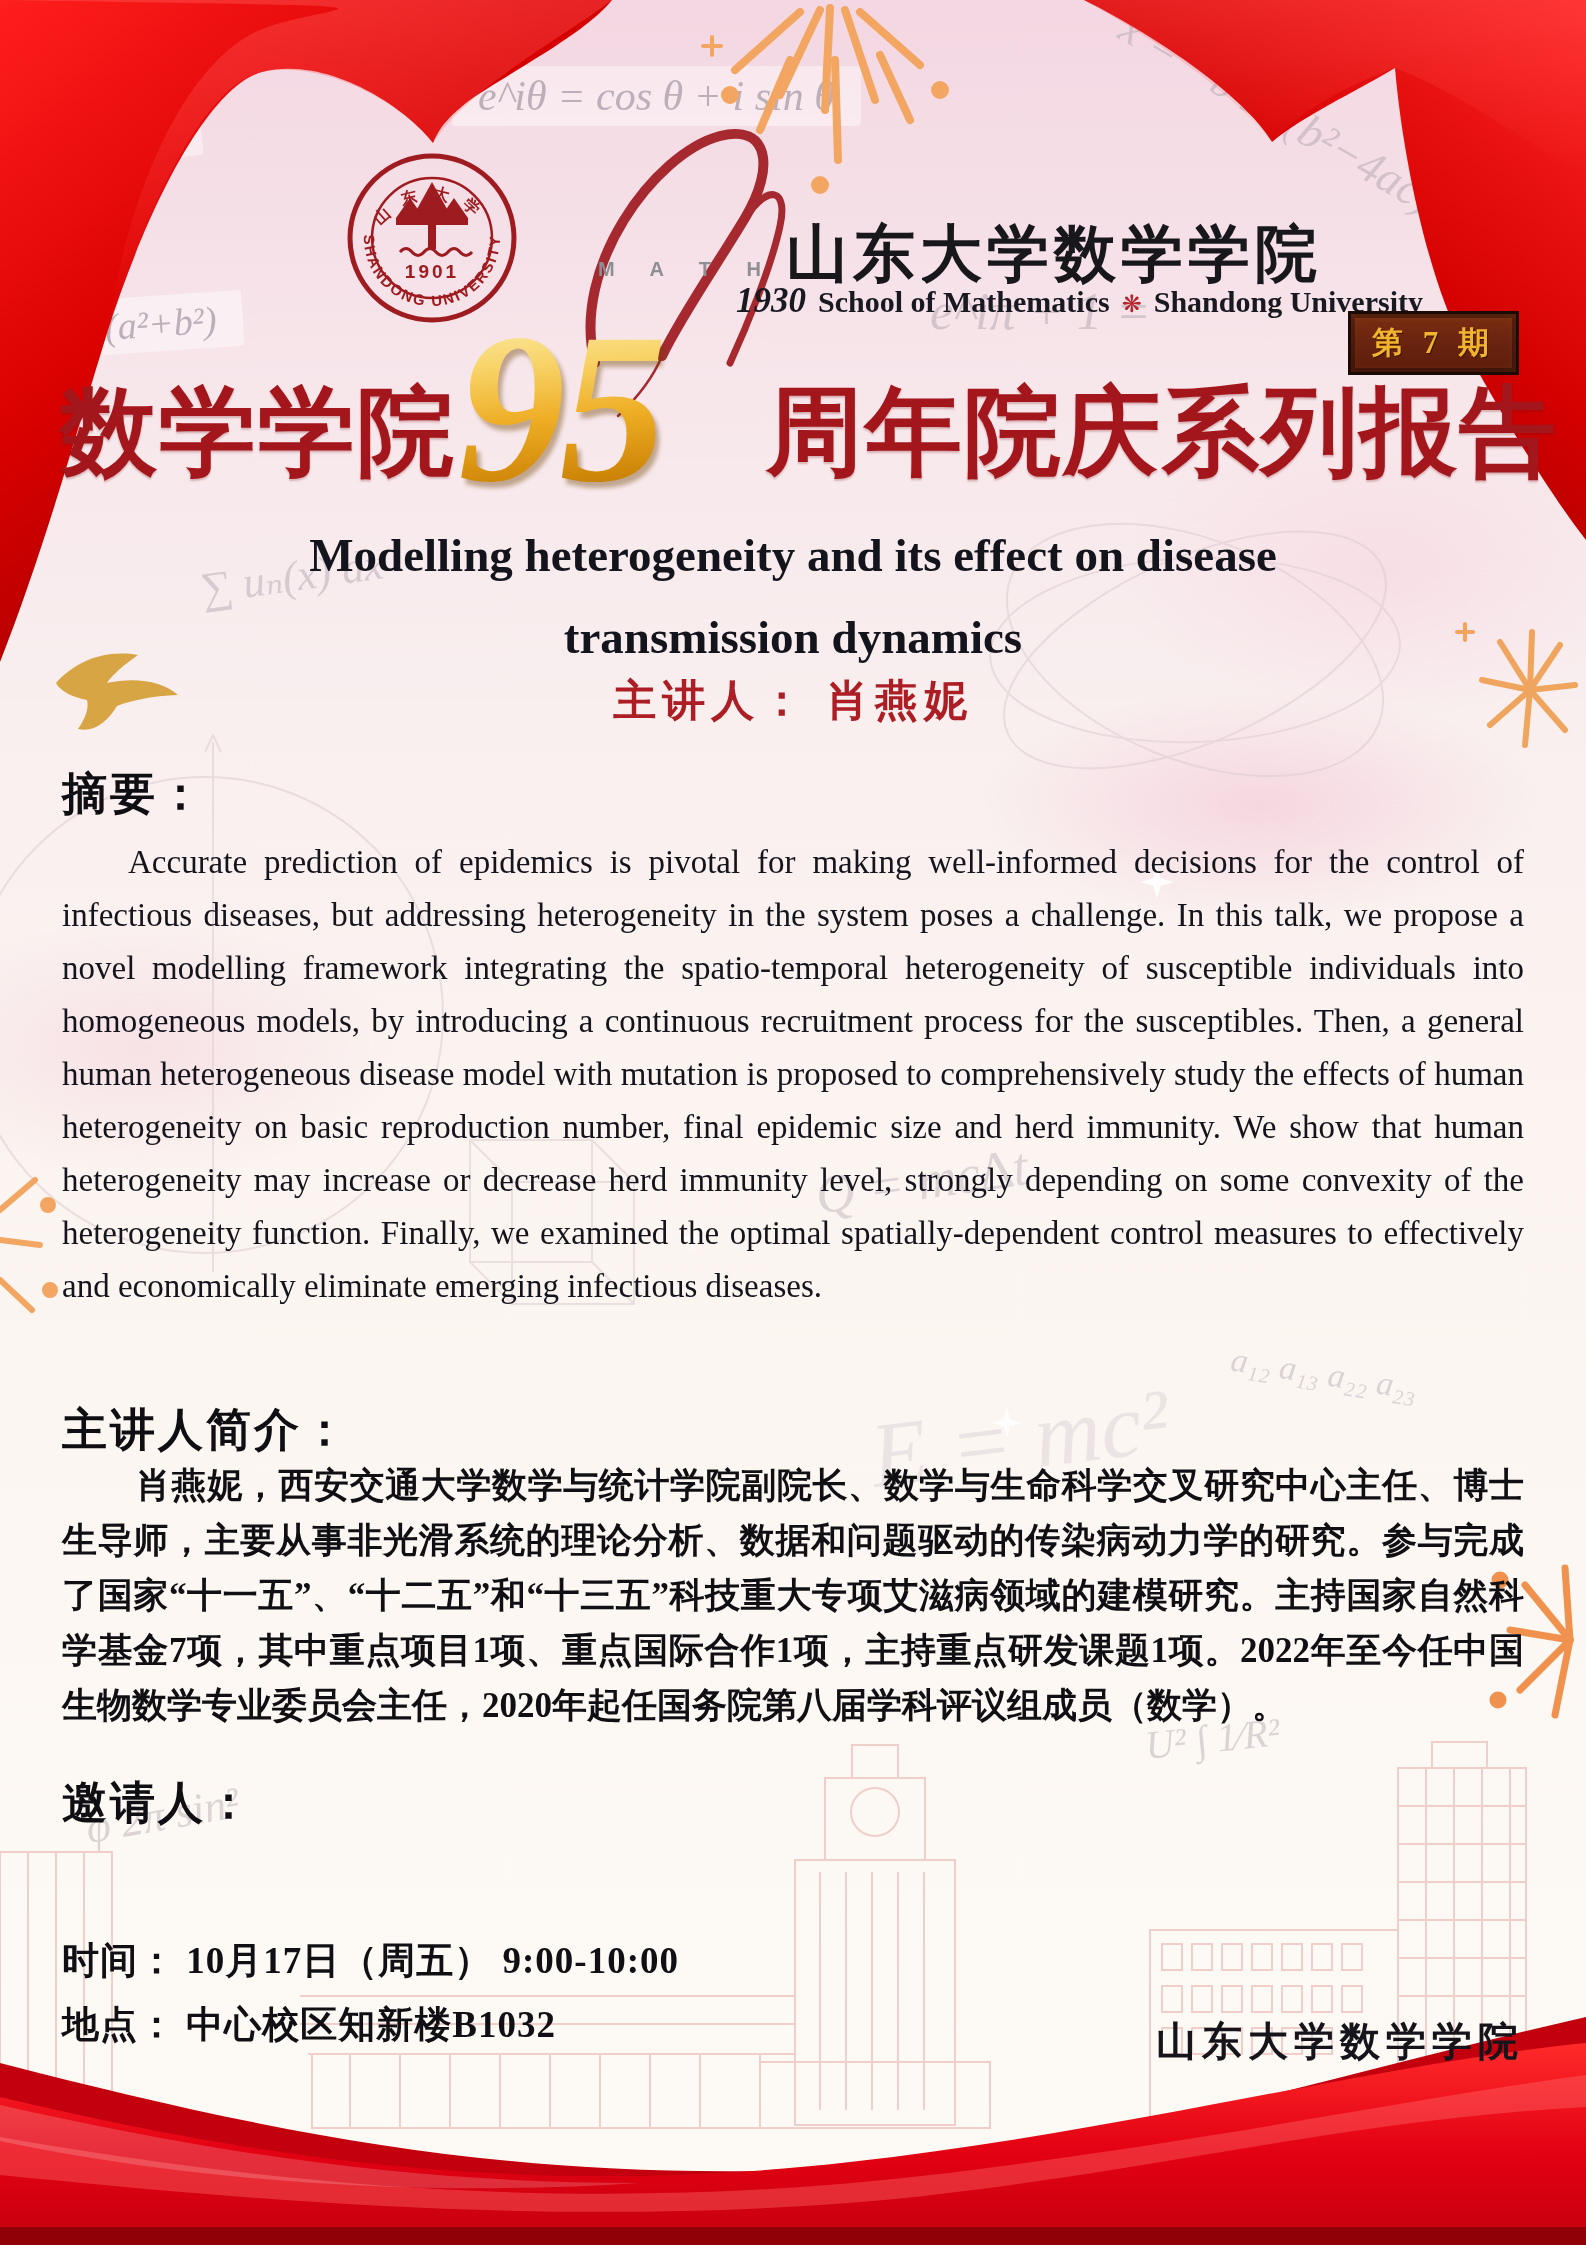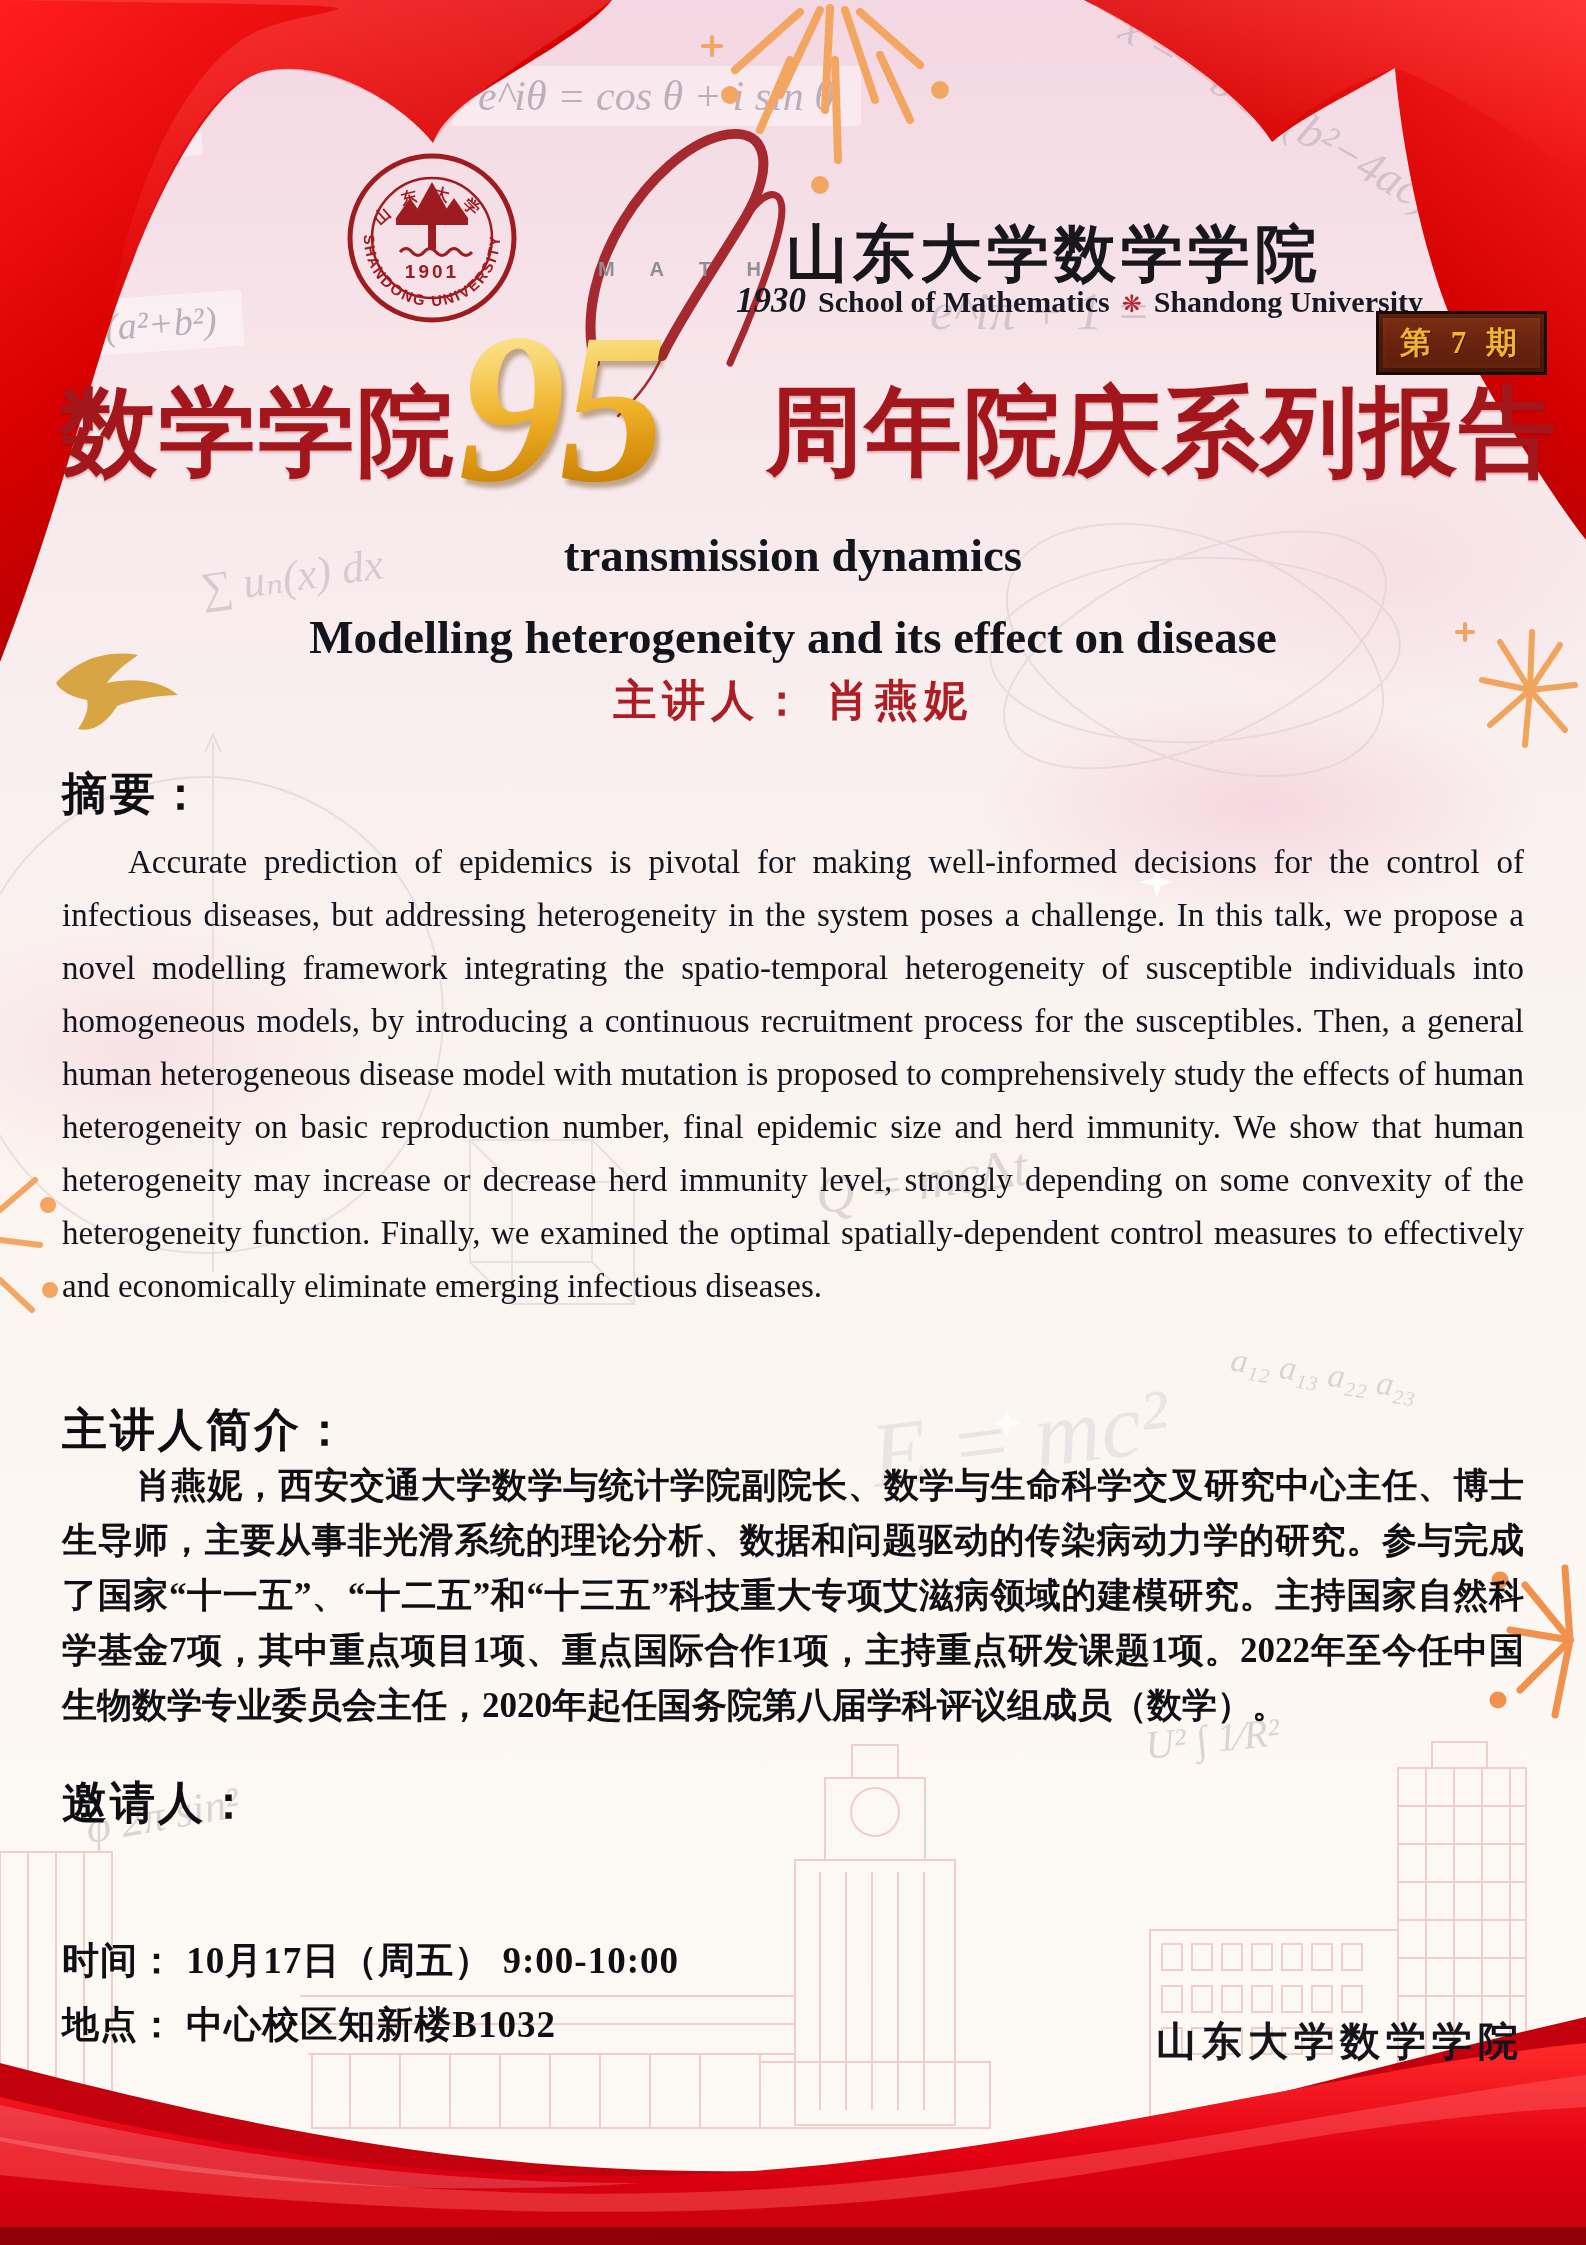--- a/index.html
+++ b/index.html
@@ -22,21 +22,21 @@
   .math-letters{left:578px;top:258px;z-index:5;font-family:"Liberation Sans",sans-serif;
      font-size:20px;letter-spacing:15px;color:#8e8e94;font-weight:700;margin-left:20px;}
   .sub-line{left:736px;top:281px;z-index:5;display:flex;align-items:baseline;gap:12px;color:#191922;}
   .logo-year{font-size:35px;font-weight:700;font-style:italic;}
   .sub-en{font-size:30px;font-weight:700;}
   .sub-sep{color:#b5252b;font-size:24px;}
   .school-cn{left:786px;top:212px;z-index:5;font-size:62px;font-weight:700;letter-spacing:5px;color:#17171c;}
   .badge{left:1348px;top:311px;width:165px;height:58px;z-index:6;
      background:linear-gradient(180deg,#7c2e12 0%,#6b2410 45%,#5c1d0b 100%);
      border:3px solid #1c0b04;box-shadow:inset 0 0 0 4px rgba(0,0,0,.35), inset 0 0 12px rgba(255,160,80,.15);
-     display:flex;align-items:center;justify-content:center;margin-left:28px;}
+     display:flex;align-items:center;justify-content:center;}
   .badge span{color:#f2b32e;font-size:31px;font-weight:700;letter-spacing:6px;text-shadow:1px 1px 0 #3a1405;}
   
   .t-cn{z-index:5;font-size:97px;font-weight:900;color:#a3161c;letter-spacing:2px;line-height:1;
      text-shadow:0 2px 2px rgba(120,10,15,.25);}
   .t-left{left:60px;top:384px;}
   .t-right{left:766px;top:384px;}
   .t-95{left:458px;top:300px;z-index:5;font-size:215px;line-height:1;font-weight:700;font-style:italic;
      font-family:"Liberation Serif",serif;
      background:linear-gradient(175deg,#fdeeb0 5%,#f8d469 30%,#eead24 55%,#cf8708 80%,#aa6c05 100%);
      -webkit-background-clip:text;background-clip:text;color:transparent;
@@ -292,22 +292,22 @@
 
   <div class="abs badge">
     <span>第 7 期</span>
   </div>
 
   <div class="abs t-cn t-left">数学学院</div>
   <div class="abs t-95">95</div>
   <div class="abs t-cn t-right">周年院庆系列报告</div>
 
   <div class="abs title-en">
+    <div>Modelling heterogeneity and its effect on disease</div>
     <div>transmission dynamics</div>
-    <div>Modelling heterogeneity and its effect on disease</div>
   </div>
 
   <div class="abs speaker">主讲人： 肖燕妮</div>
 
   <div class="abs sec-h h-abstract">摘要：</div>
   <div class="abs abstract">Accurate prediction of epidemics is pivotal for making well-informed decisions for the control of infectious diseases, but addressing heterogeneity in the system poses a challenge. In this talk, we propose a novel modelling framework integrating the spatio-temporal heterogeneity of susceptible individuals into homogeneous models, by introducing a continuous recruitment process for the susceptibles. Then, a general human heterogeneous disease model with mutation is proposed to comprehensively study the effects of human heterogeneity on basic reproduction number, final epidemic size and herd immunity. We show that human heterogeneity may increase or decrease herd immunity level, strongly depending on some convexity of the heterogeneity function.  Finally, we examined the optimal spatially-dependent control measures to effectively and economically eliminate emerging infectious diseases.</div>
 
   <div class="abs sec-h h-bio">主讲人简介：</div>
   <div class="abs bio">肖燕妮，西安交通大学数学与统计学院副院长、数学与生命科学交叉研究中心主任、博士生导师，主要从事非光滑系统的理论分析、数据和问题驱动的传染病动力学的研究。参与完成了国家“十一五”、“十二五”和“十三五”科技重大专项艾滋病领域的建模研究。主持国家自然科学基金7项，其中重点项目1项、重点国际合作1项，主持重点研发课题1项。2022年至今任中国生物数学专业委员会主任，2020年起任国务院第八届学科评议组成员（数学）。</div>
 

